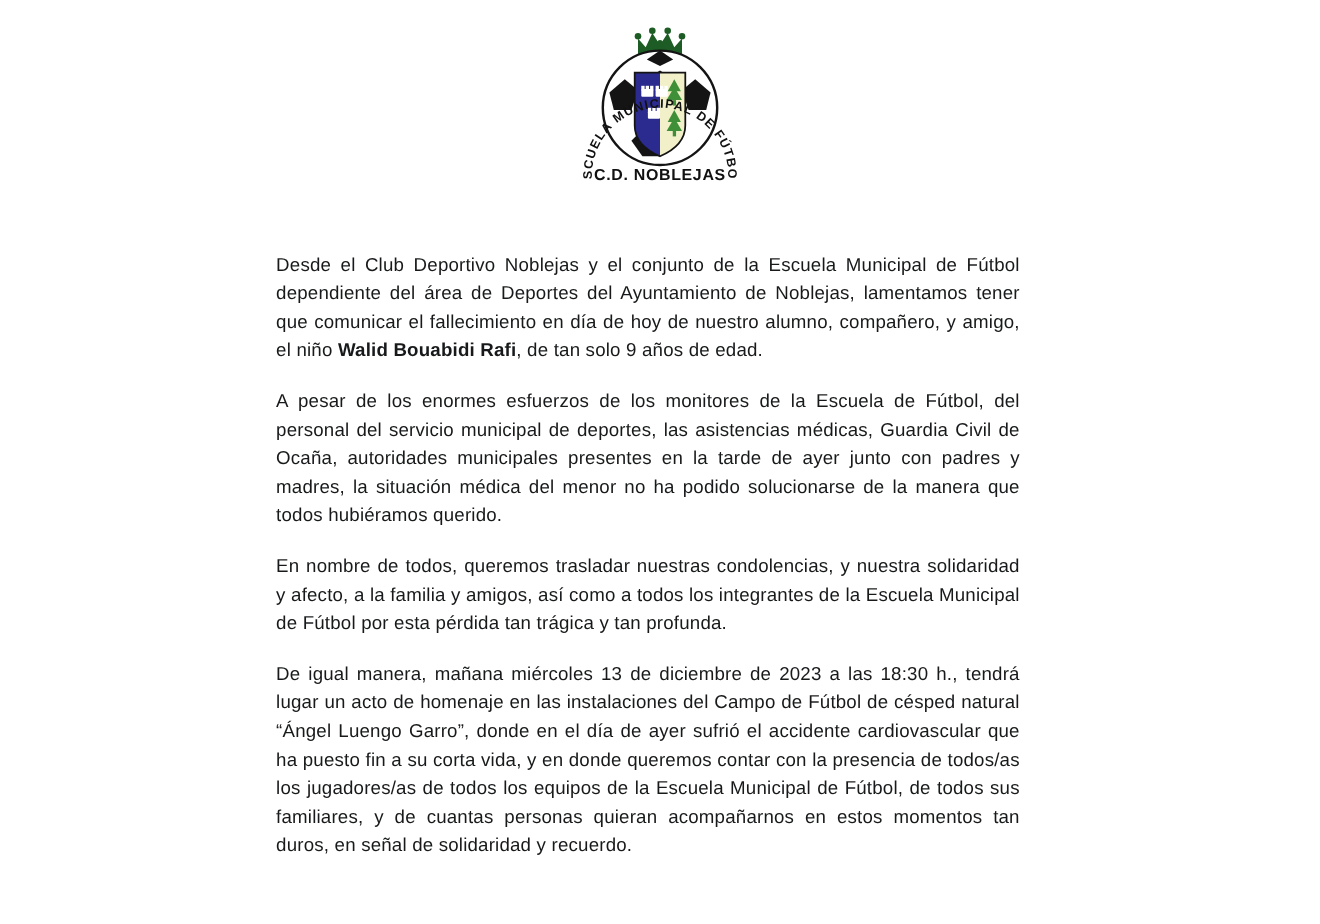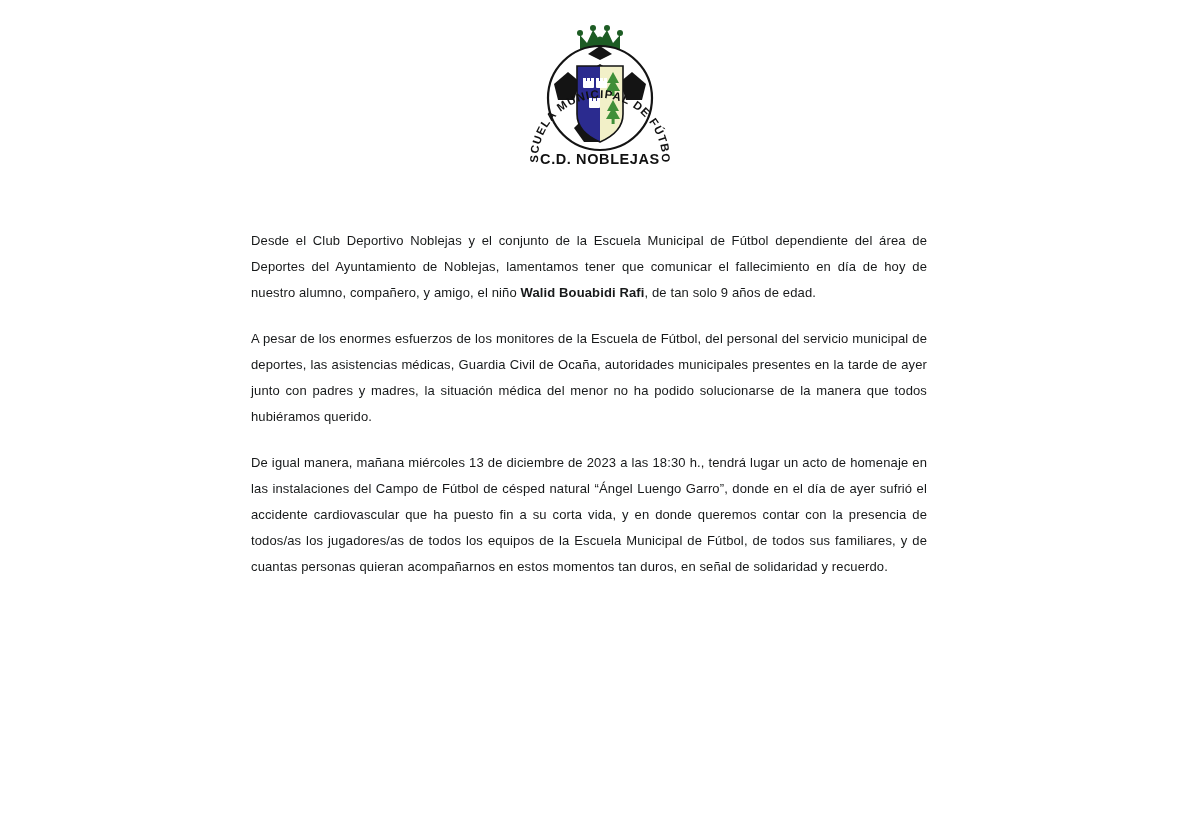--- a/index.html
+++ b/index.html
@@ -40,21 +40,21 @@
 
   
   .letter-body {
     position: absolute;
     left: 251px;
     top: 228px;
     width: 676px;
   }
   .letter-body p {
     margin: 0 0 20px 0;
-    font-size: 13px;
+    font-size: 17px;
     line-height: 26px;
     text-align: justify;
     text-justify: inter-word;
     color: #17191a;
     letter-spacing: 0.01em;
   }
   .letter-body p:last-child {
     margin-bottom: 0;
   }
   .deceased-name {
@@ -150,17 +150,18 @@
     </svg>
   </div>
 </header>
 
 <main class="letter-body">
 
   <p><span>Desde el Club Deportivo Noblejas y el conjunto de la Escuela Municipal de Fútbol dependiente del área de Deportes del Ayuntamiento de Noblejas, lamentamos tener que comunicar el fallecimiento en día de hoy de nuestro alumno, compañero, y amigo, el niño </span><span class="deceased-name">Walid Bouabidi Rafi</span><span>, de tan solo 9 años de edad.</span></p>
 
   <p>A pesar de los enormes esfuerzos de los monitores de la Escuela de Fútbol, del personal del servicio municipal de deportes, las asistencias médicas, Guardia Civil de Ocaña, autoridades municipales presentes en la tarde de ayer junto con padres y madres, la situación médica del menor no ha podido solucionarse de la manera que todos hubiéramos querido.</p>
 
+  <p>En nombre de todos, queremos trasladar nuestras condolencias, y nuestra solidaridad y afecto, a la familia y amigos, así como a todos los integrantes de la Escuela Municipal de Fútbol por esta pérdida tan trágica y tan profunda.</p>
 
 
   <p>De igual manera, mañana miércoles 13 de diciembre de 2023 a las 18:30 h., tendrá lugar un acto de homenaje en las instalaciones del Campo de Fútbol de césped natural “Ángel Luengo Garro”, donde en el día de ayer sufrió el accidente cardiovascular que ha puesto fin a su corta vida, y en donde queremos contar con la presencia de todos/as los jugadores/as de todos los equipos de la Escuela Municipal de Fútbol, de todos sus familiares, y de cuantas personas quieran acompañarnos en estos momentos tan duros, en señal de solidaridad y recuerdo.</p>
 
 </main>
 
 </body></html>

